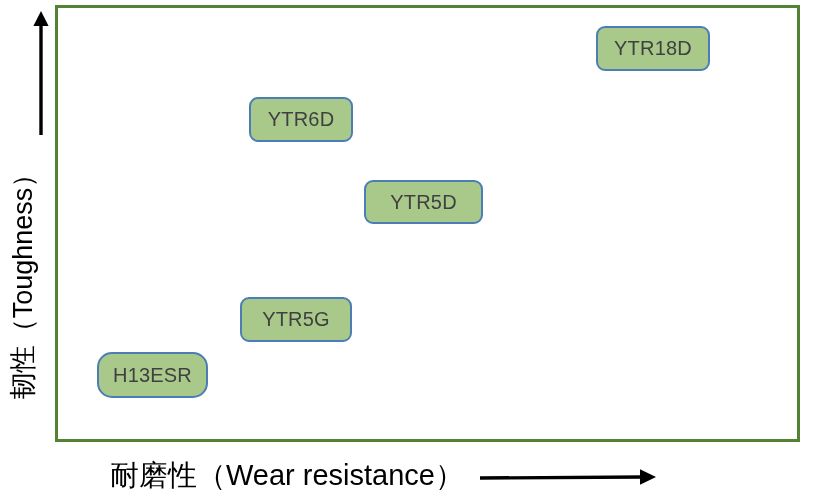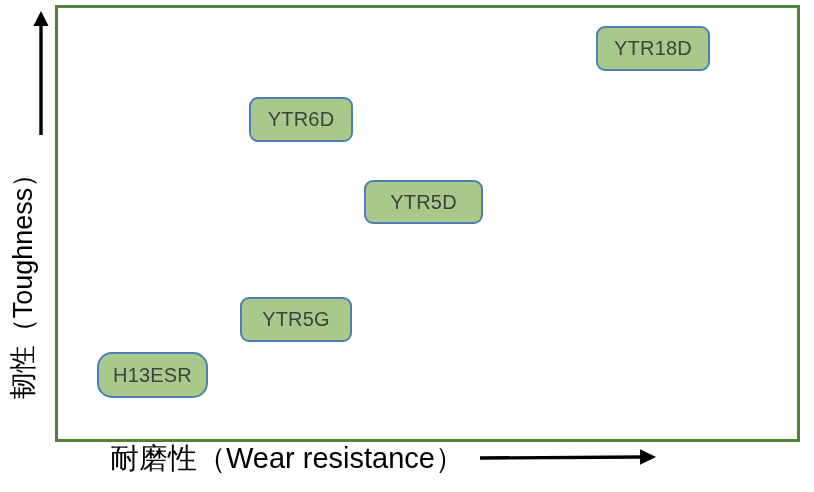--- a/index.html
+++ b/index.html
@@ -49,21 +49,21 @@
     color: #000000;
     line-height: 1.05;
   }
 
   
   #x-axis-label-row {
     position: absolute;
     left: 110px; top: 444px;
     width: 700px; height: 46px;
     display: flex;
-    align-items: flex-start;
+    align-items: flex-end;
   }
   #x-axis-label-text {
     font-size: 29px;
     color: #000000;
     white-space: nowrap;
     line-height: 1;
   }
   #x-axis-arrow {
     margin-left: 14px;
     flex: 0 0 auto;

